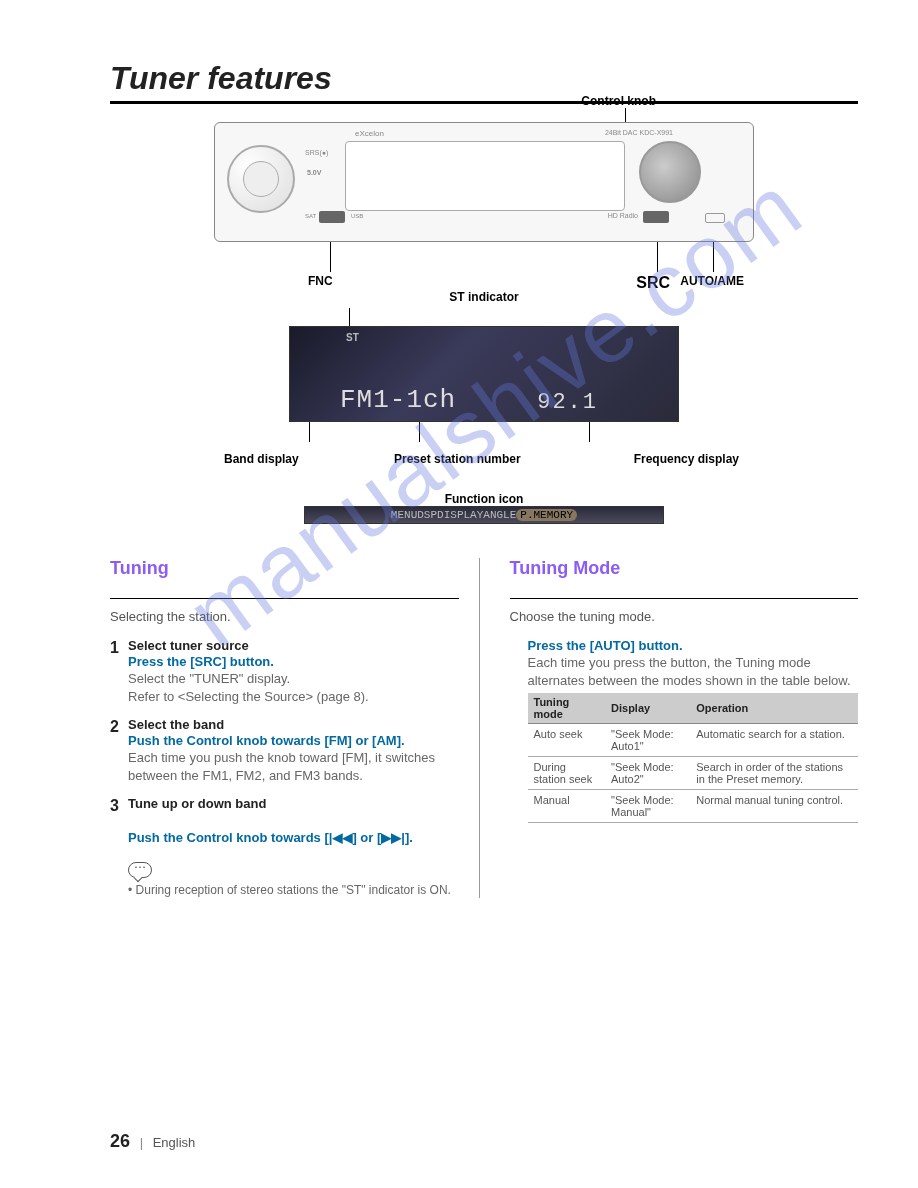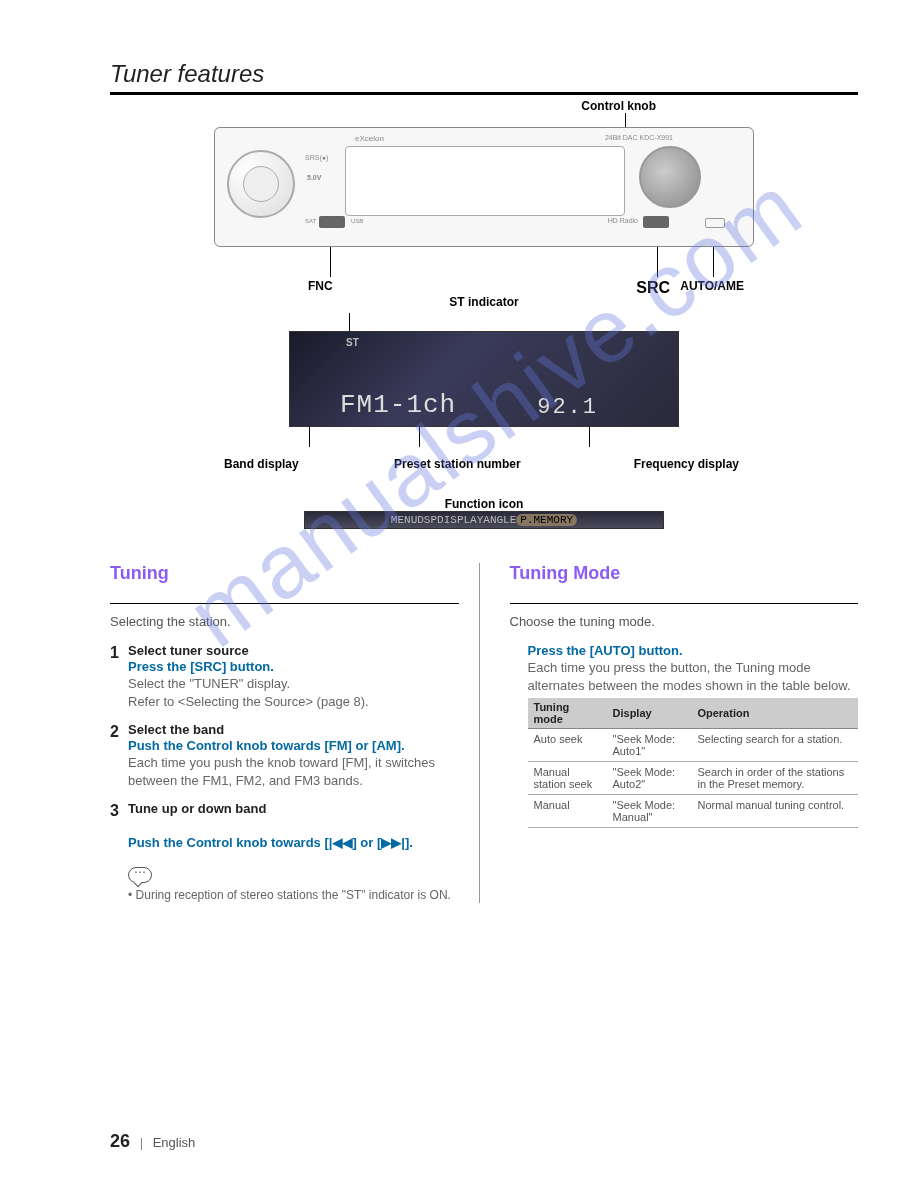--- a/index.html
+++ b/index.html
@@ -8,27 +8,27 @@
     background: #fff;
     width: 918px;
     height: 1188px;
     position: relative;
     overflow: hidden;
   }
   .page {
     padding: 60px 60px 40px 110px;
   }
   .page-title {
-    font-size: 24px;
-    font-weight: normal;
+    font-size: 32px;
+    font-weight: bold;
     font-style: italic;
     color: #222;
     padding-bottom: 4px;
     border-bottom: 3px solid #000;
-    margin-bottom: 32px;
+    margin-bottom: 18px;
   }
   .diagram-area {
     text-align: center;
     margin-bottom: 30px;
   }
   .radio-diagram {
     margin: 0 auto;
     width: 540px;
     position: relative;
   }
@@ -567,24 +567,24 @@
             <tr>
               <th>Tuning mode</th>
               <th>Display</th>
               <th>Operation</th>
             </tr>
           </thead>
           <tbody>
             <tr>
               <td>Auto seek</td>
               <td>"Seek Mode: Auto1"</td>
-              <td>Selecting search for a station.</td>
+              <td>Automatic search for a station.</td>
             </tr>
             <tr>
-              <td>Manual station seek</td>
+              <td>During station seek</td>
               <td>"Seek Mode: Auto2"</td>
               <td>Search in order of the stations in the Preset memory.</td>
             </tr>
             <tr>
               <td>Manual</td>
               <td>"Seek Mode: Manual"</td>
               <td>Normal manual tuning control.</td>
             </tr>
           </tbody>
         </table>

